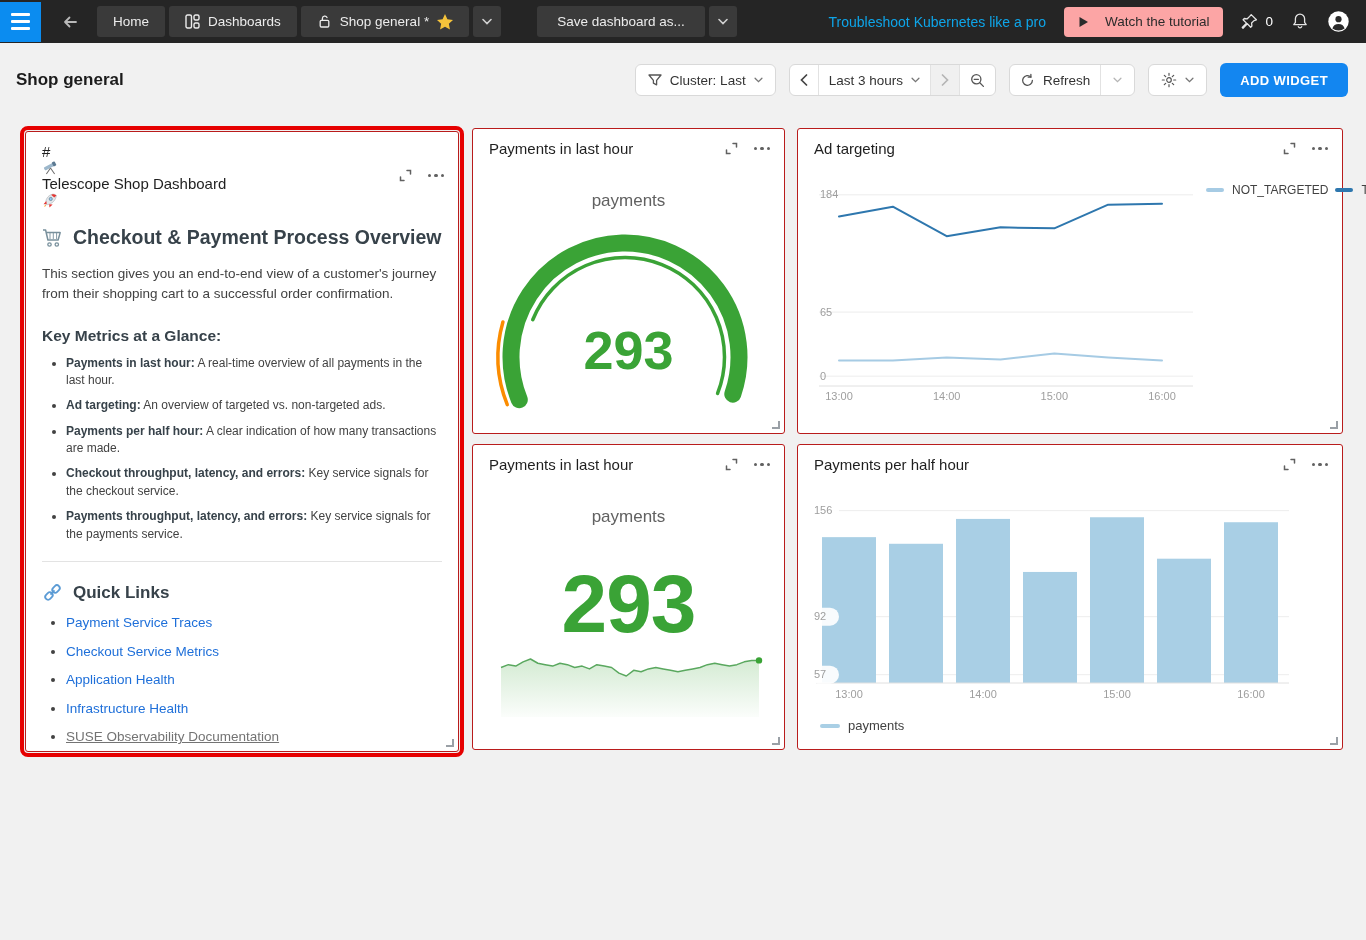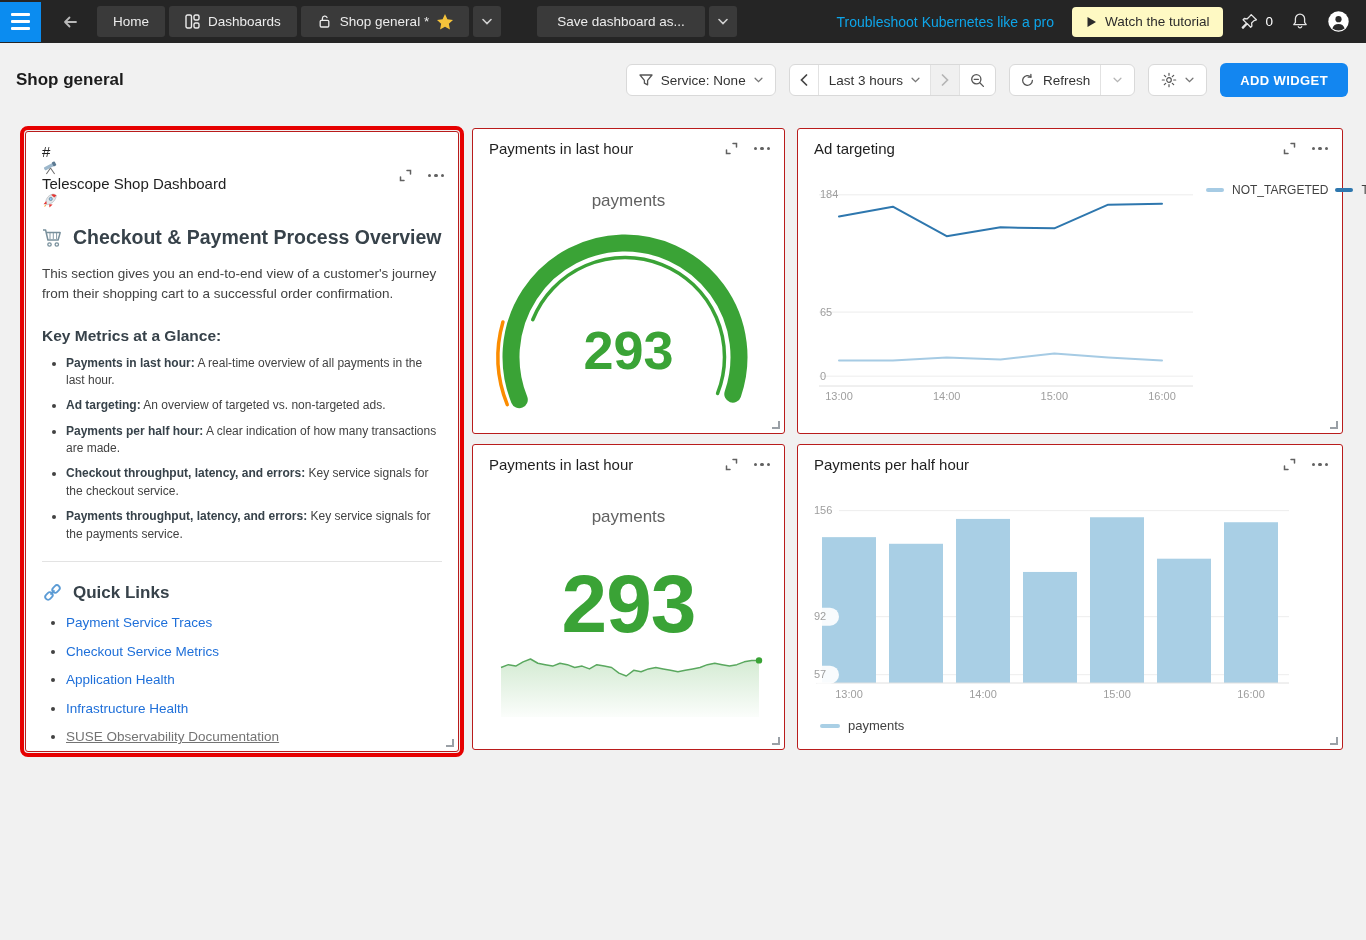--- a/index.html
+++ b/index.html
@@ -11,21 +11,21 @@
   .navbar { position:absolute; left:0; top:0; width:1366px; height:43px; background:#252525; display:flex; align-items:center; z-index:20; }
   .hamburger { width:41px; height:40px; background:#0b8cf0; display:flex; flex-direction:column; justify-content:center; align-items:center; gap:4px; cursor:pointer; }
   .hamburger span { width:19px; height:3px; background:#fff; border-radius:1px; }
   .nav-back { width:30px; height:30px; margin-left:14px; background:none; border:none; display:flex; align-items:center; justify-content:center; cursor:pointer; }
   .nav-tabs { display:flex; align-items:center; gap:4px; margin-left:12px; height:40px; }
   .nav-tab { height:31px; background:#3a3a3a; border-radius:3px; color:#ececec; font-size:13.5px; display:flex; align-items:center; padding:0 16px; gap:8px; cursor:pointer; white-space:nowrap; }
   .nav-tab.chev { padding:0 9px; }
   .nav-tab.save { margin-left:32px; padding:0 20px; }
   .nav-right { margin-left:auto; display:flex; align-items:center; gap:18px; padding-right:16px; }
   .promo { color:#0ea5e9; font-size:14px; }
-  .watch-btn { background:#fef9c3; color:#2b2b2b; border:none; border-radius:4px; height:30px; padding:0 14px; font-size:13.5px; display:flex; align-items:center; gap:8px; cursor:pointer; font-family:inherit; }
+  .watch-btn { background:#fca5a5; color:#2b2b2b; border:none; border-radius:4px; height:30px; padding:0 14px; font-size:13.5px; display:flex; align-items:center; gap:16px; cursor:pointer; font-family:inherit; }
   .pin-group { display:flex; align-items:center; gap:7px; color:#fff; font-size:13.5px; cursor:pointer; }
 
   
   .page-header { position:absolute; left:0; top:40px; width:1366px; height:72px; }
   .page-title { position:absolute; left:16px; top:30px; font-size:17px; font-weight:700; color:#1b1b1b; }
   .controls { position:absolute; right:18px; top:24px; display:flex; align-items:center; gap:13px; height:32px; }
   .ctl, .ctl-group { background:#fff; border:1px solid #d9d9d9; border-radius:6px; height:32px; display:flex; align-items:center; font-size:13.5px; color:#333; }
   .ctl { padding:0 12px; gap:8px; cursor:pointer; }
   .ctl-group > .seg { height:100%; display:flex; align-items:center; padding:0 10px; gap:8px; border:none; background:none; font-size:13.5px; color:#333; cursor:pointer; font-family:inherit; }
   .ctl-group > .seg + .seg { border-left:1px solid #e2e2e2; }
@@ -157,21 +157,21 @@
   </div>
 </div>
 
 <div class="page-header">
   <div class="page-title">Shop general</div>
   <div class="controls">
     <div class="ctl">
       <svg width="14" height="13" viewBox="0 0 14 13">
           <path d="M1 1h12L8.6 6.4v4.4L5.4 9.2V6.4z" fill="none" stroke="#555" stroke-width="1.3" stroke-linejoin="round"></path>
         </svg>
-      <span>Service: None</span>
+      <span>Cluster: Last</span>
       <svg width="9" height="6" viewBox="0 0 10 7">
           <path d="M1 1.5 5 5.5 9 1.5" stroke="#777" stroke-width="1.5" fill="none" stroke-linecap="round"></path>
         </svg>
     </div>
     <div class="ctl-group">
       <button class="seg">
         <svg width="8" height="12" viewBox="0 0 8 12">
             <path d="M6.5 1 1.5 6l5 5" stroke="#444" stroke-width="1.7" fill="none" stroke-linecap="round"></path>
           </svg>
       </button>

